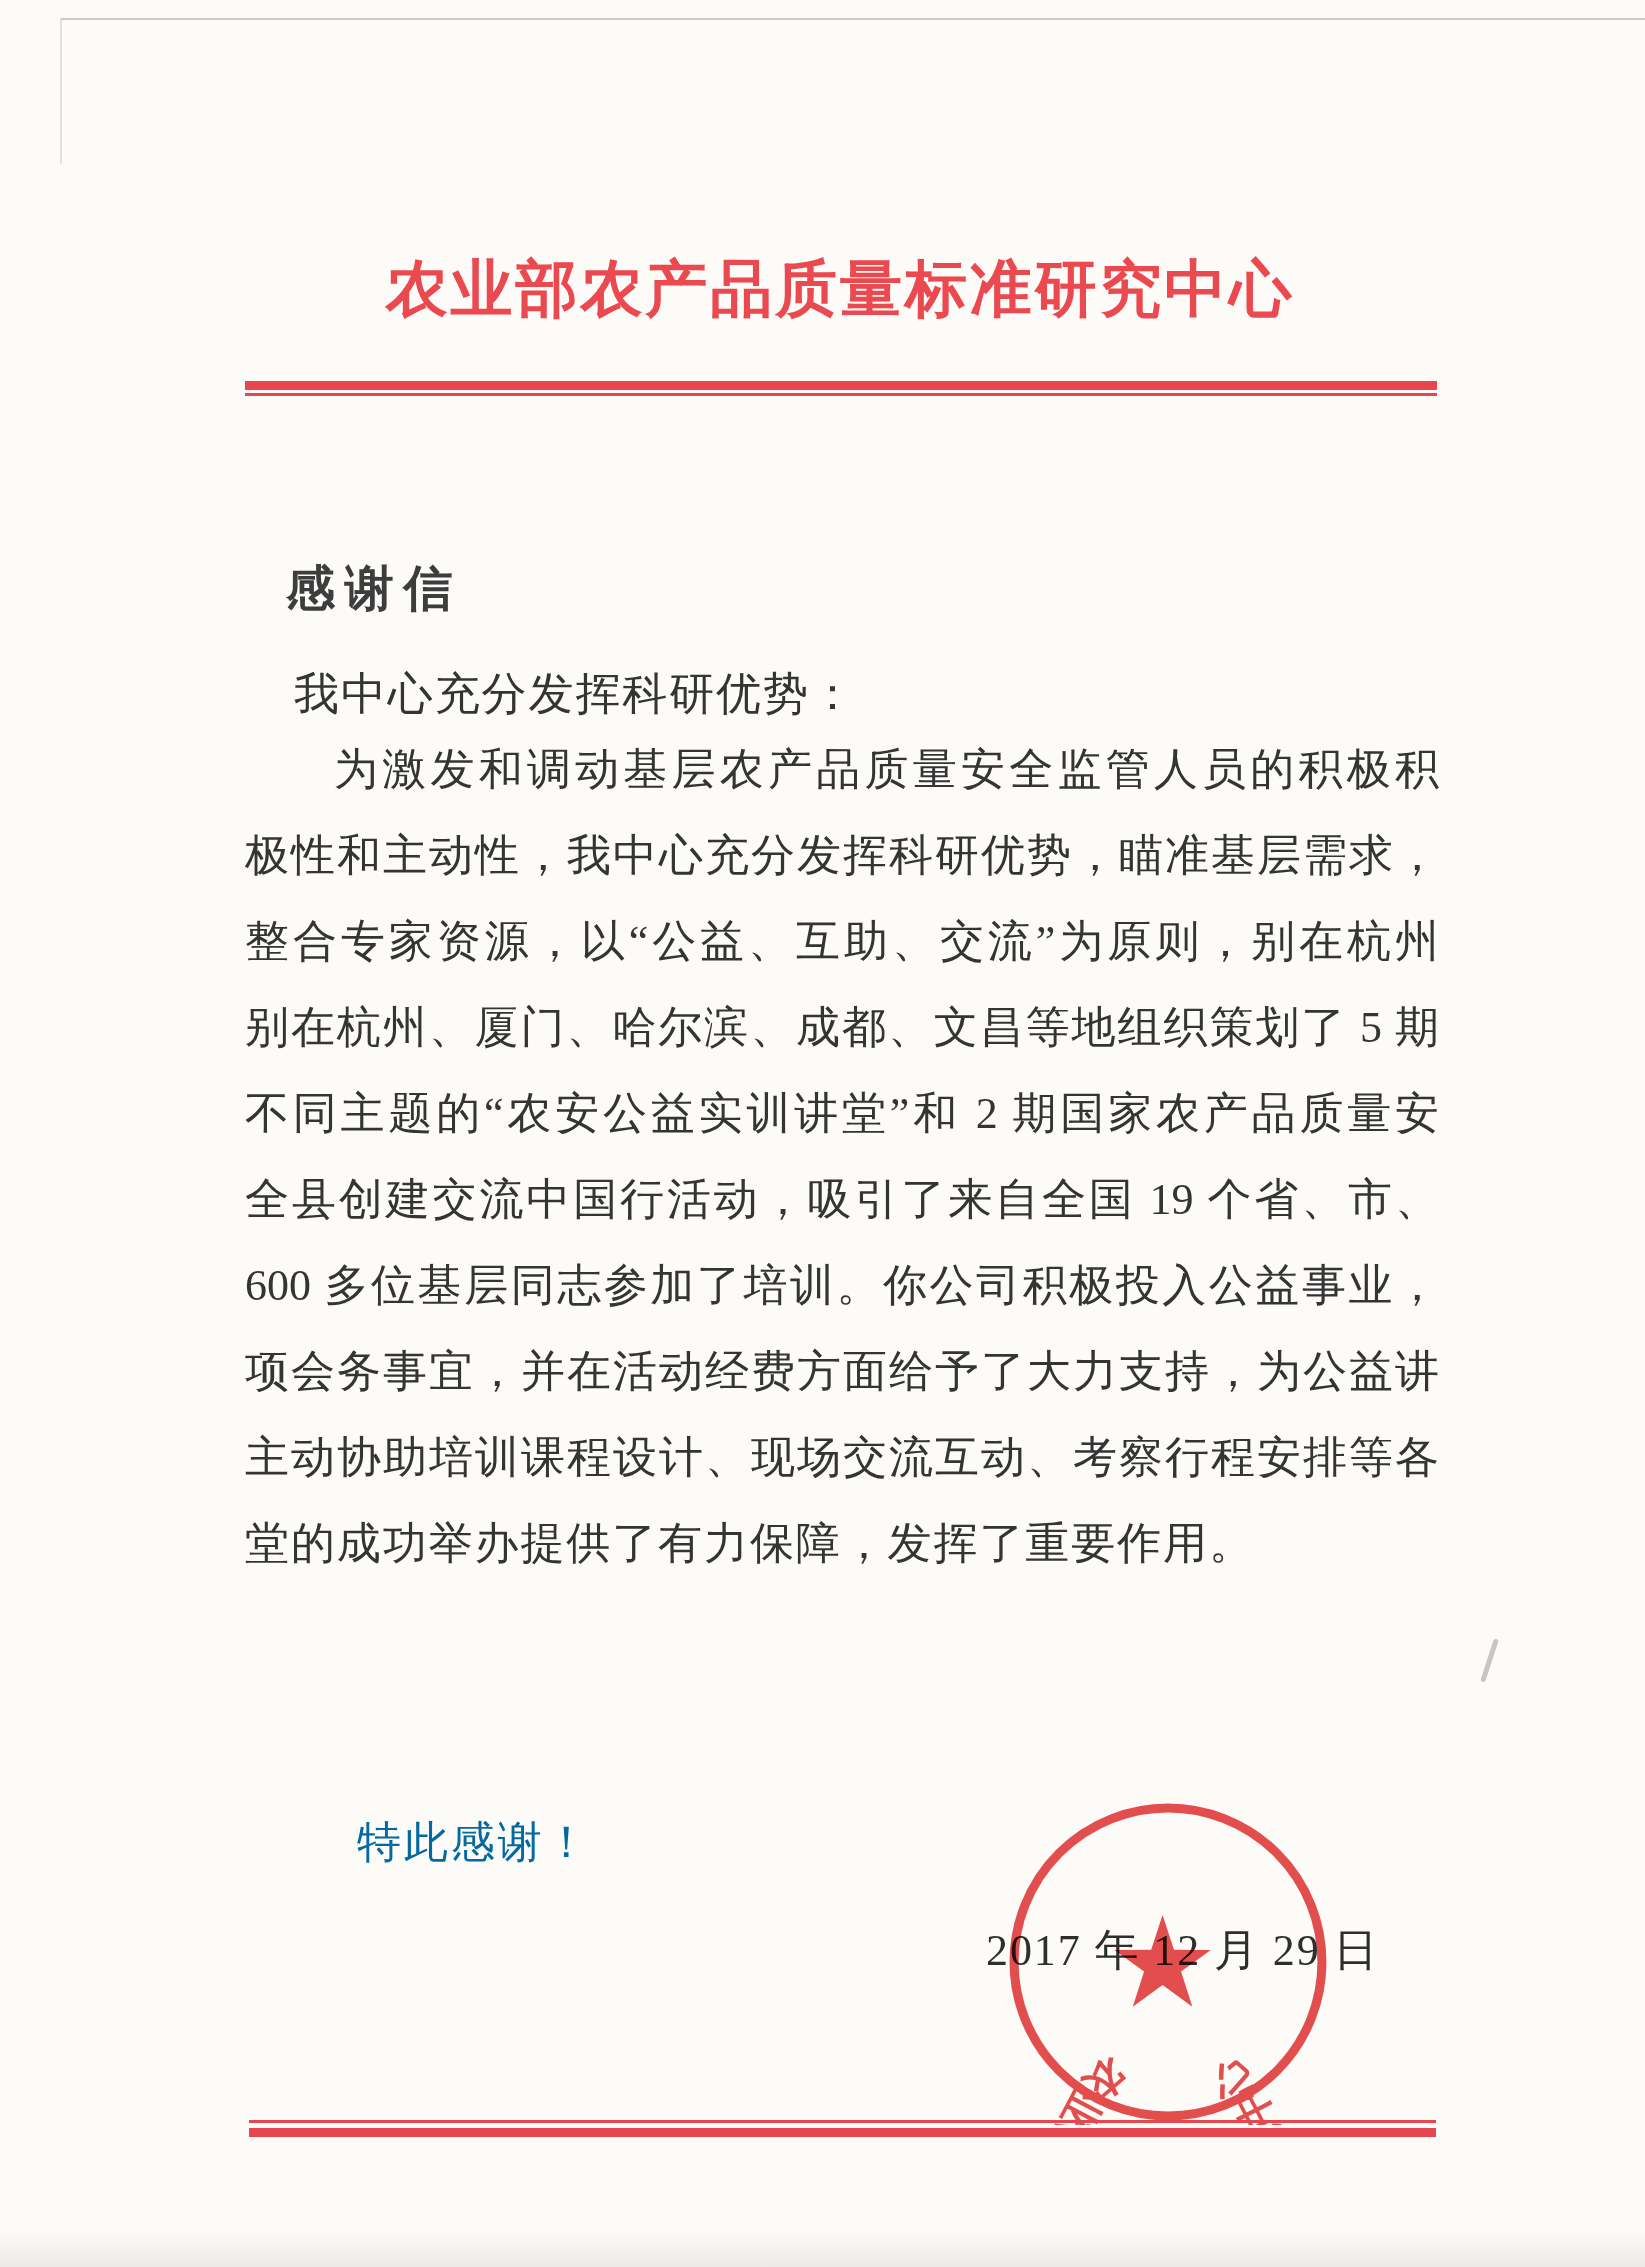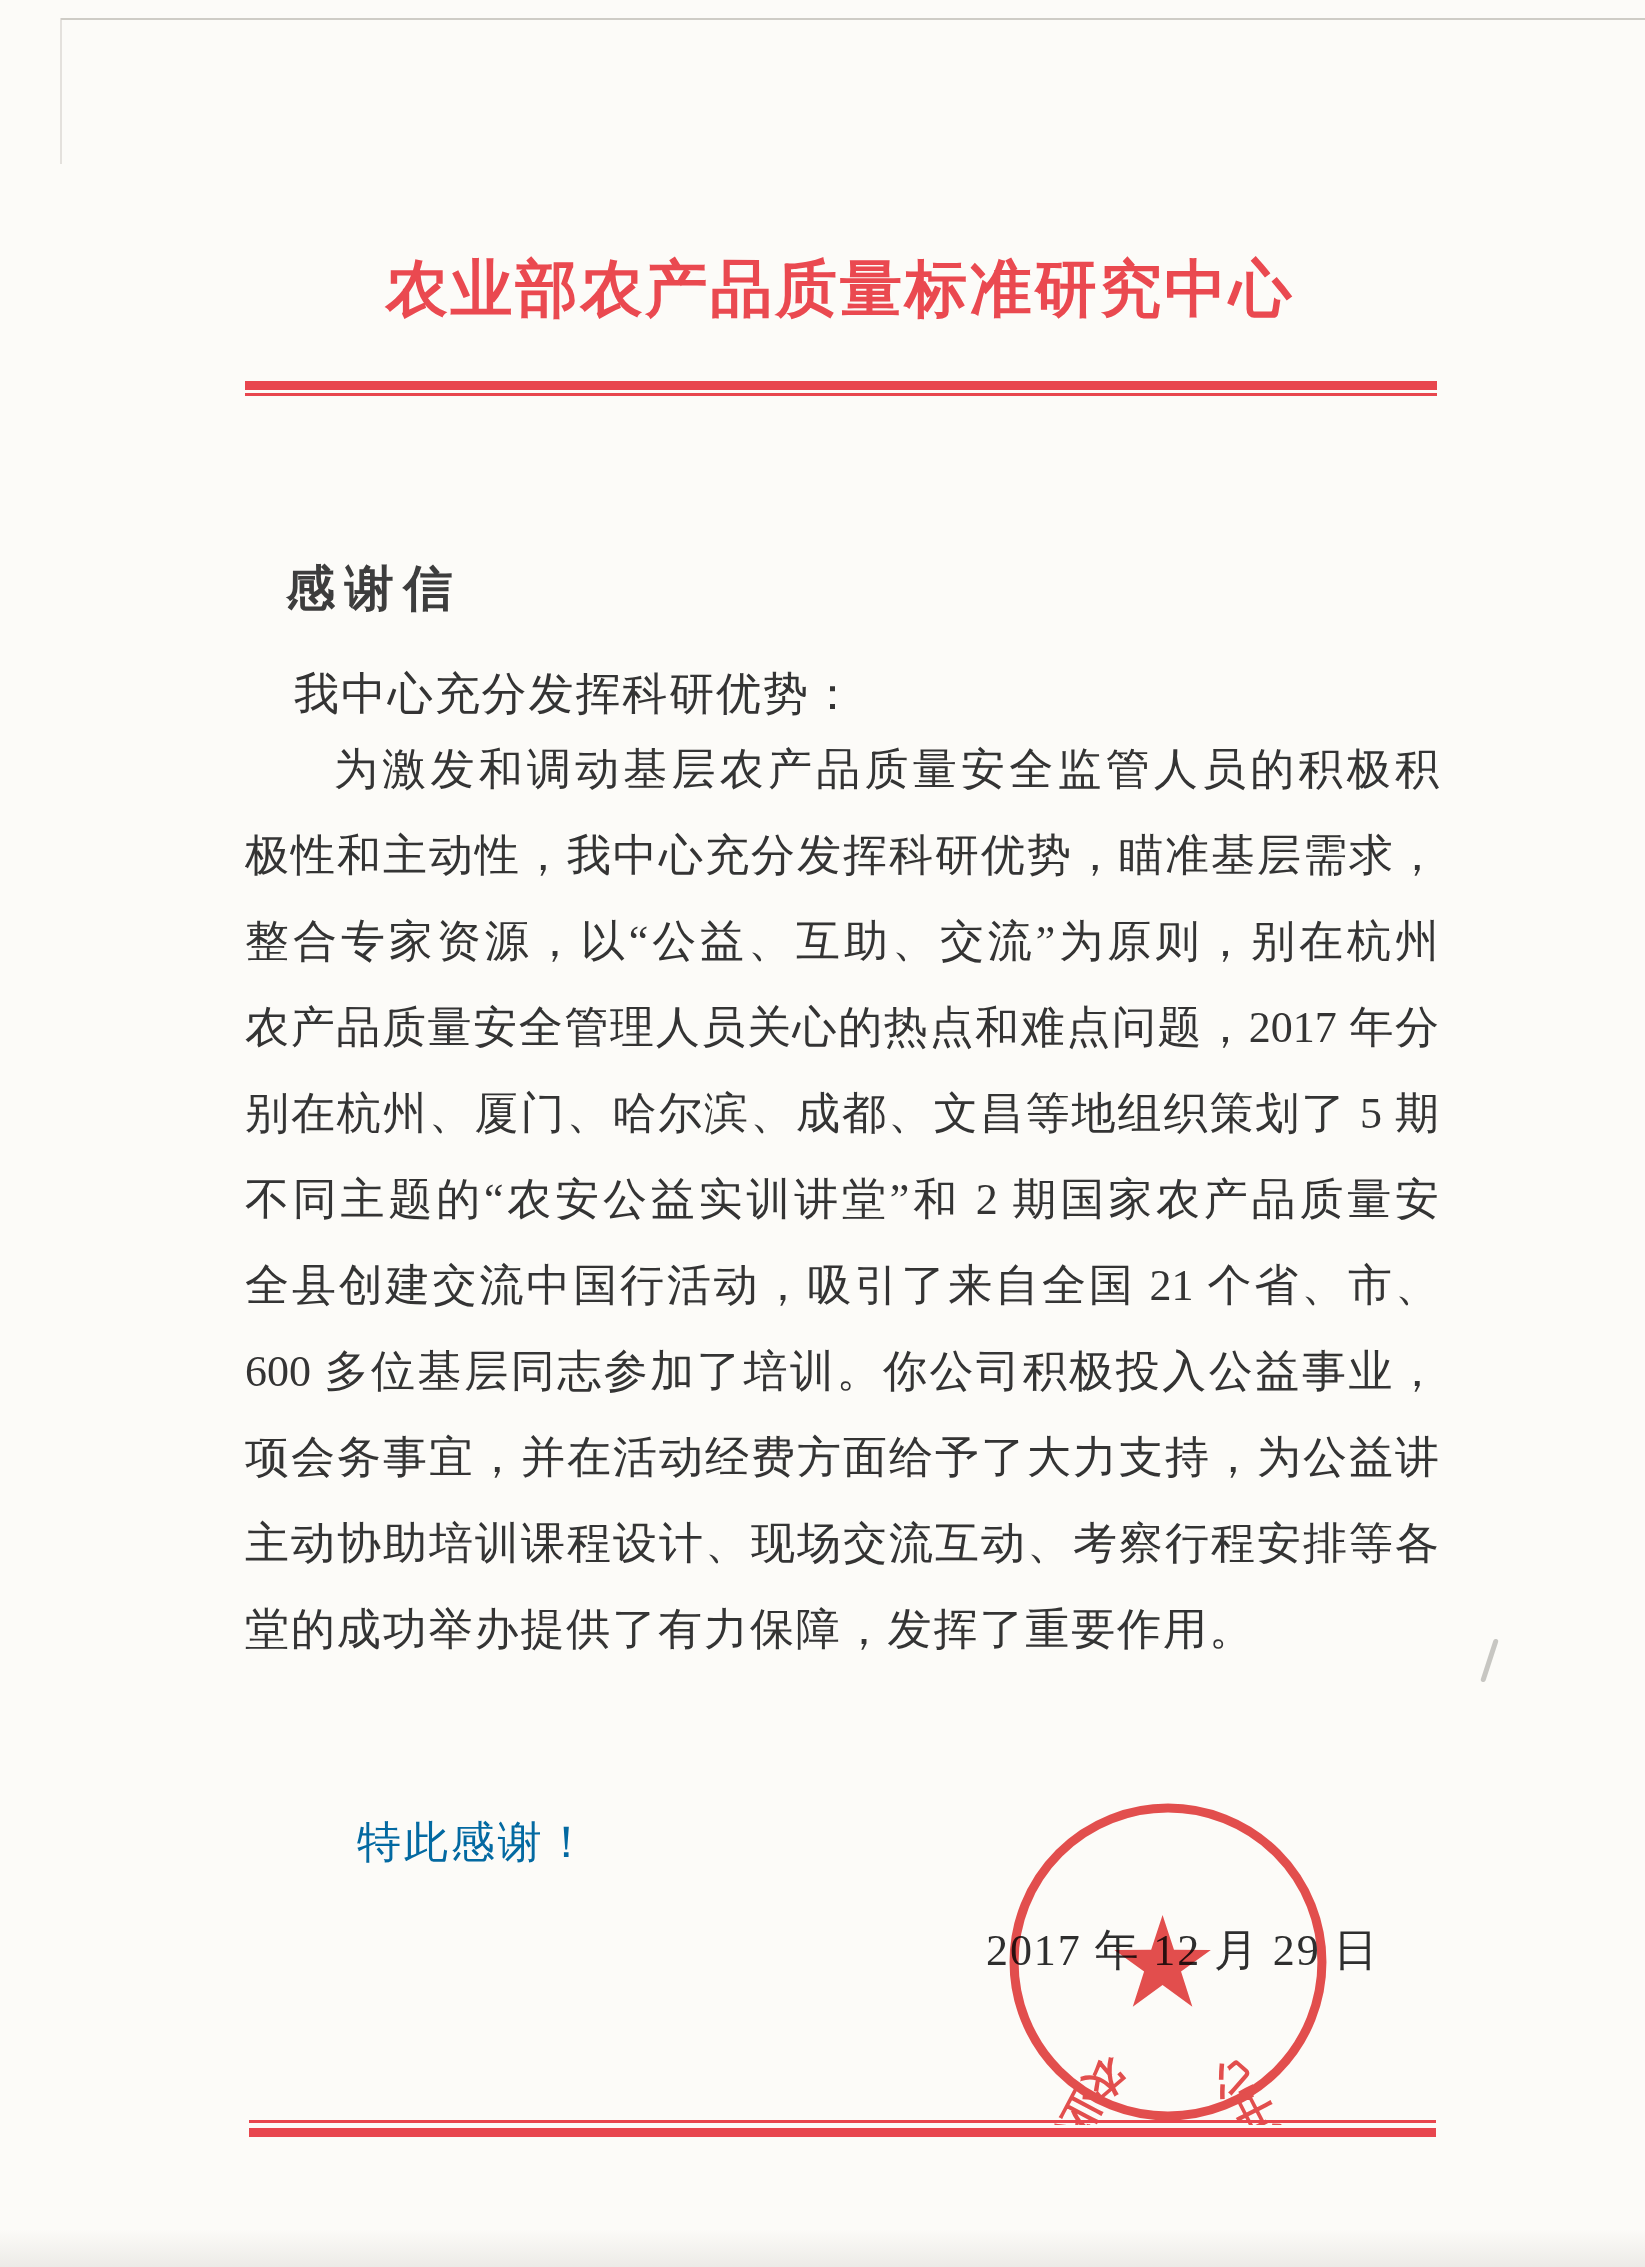--- a/index.html
+++ b/index.html
@@ -79,24 +79,23 @@
 <div class="rule rule-top-thick"></div>
 <div class="rule rule-top-thin"></div>
 
 <div class="letter-title">感谢信</div>
 <div class="salutation">我中心充分发挥科研优势：</div>
 
 <div class="body-block">
   <div class="body-line indent">为激发和调动基层农产品质量安全监管人员的积极积</div>
   <div class="body-line">极性和主动性，我中心充分发挥科研优势，瞄准基层需求，</div>
   <div class="body-line">整合专家资源，以“公益、互助、交流”为原则，别在杭州</div>
-  <div class="body-line">农产品质量安全管理人员关心的热点和难点问题，2017 年分</div>
   <div class="body-line">别在杭州、厦门、哈尔滨、成都、文昌等地组织策划了 5 期</div>
   <div class="body-line">不同主题的“农安公益实训讲堂”和 2 期国家农产品质量安</div>
-  <div class="body-line">全县创建交流中国行活动，吸引了来自全国 21 个省、市、</div>
+  <div class="body-line">全县创建交流中国行活动，吸引了来自全国 19 个省、市、</div>
   <div class="body-line">600 多位基层同志参加了培训。你公司积极投入公益事业，</div>
   <div class="body-line">项会务事宜，并在活动经费方面给予了大力支持，为公益讲</div>
   <div class="body-line">主动协助培训课程设计、现场交流互动、考察行程安排等各</div>
   <div class="body-line no-stretch">堂的成功举办提供了有力保障，发挥了重要作用。</div>
 </div>
 
 <div class="closing">特此感谢！</div>
 <div class="date-line">2017 年 12 月 29 日</div>
 
 <div class="seal">

